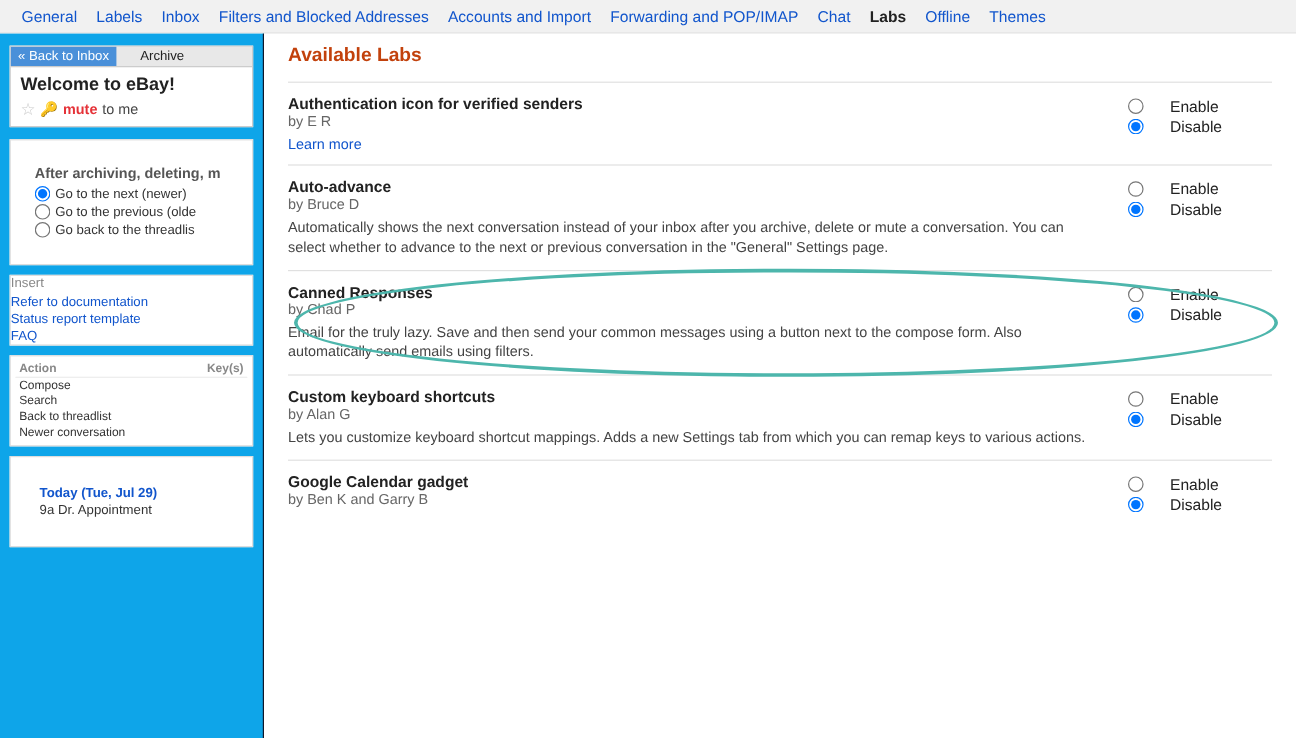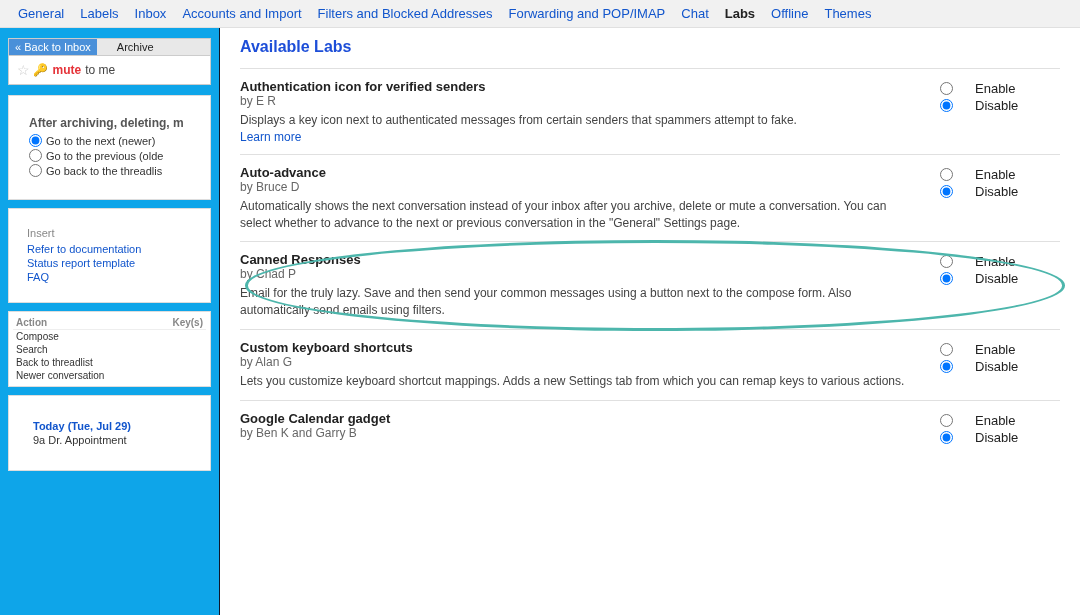--- a/index.html
+++ b/index.html
@@ -127,21 +127,21 @@
       margin: 2px 0;
       font-size: 11px;
       color: #333;
     }
     .radio-option input { margin: 0; }
 
     
     .insert-preview {
       border: 1px solid #ddd;
       margin: 4px 8px;
-      padding: 18px;
+      padding: 0;
       background: #fff;
       font-size: 11px;
     }
     .insert-label {
       color: #888;
       font-size: 11px;
       margin-bottom: 3px;
     }
     .insert-item {
       color: #1155cc;
@@ -201,21 +201,21 @@
     
     .content {
       flex: 1;
       overflow-y: auto;
       padding: 10px 20px;
     }
 
     .page-title {
       font-size: 16px;
       font-weight: bold;
-      color: #1d4ed8;
+      color: #c2410c;
       margin-bottom: 12px;
     }
 
     .labs-list {
       width: 100%;
     }
 
     .lab-row {
       display: flex;
       border-top: 1px solid #e0e0e0;
@@ -271,39 +271,40 @@
     }
     .radio-label input { margin: 0; cursor: pointer; }
   </style>
 </head>
 <body>
 
 <div class="top-nav">
   <a class="nav-item">General</a>
   <a class="nav-item">Labels</a>
   <a class="nav-item">Inbox</a>
+  <a class="nav-item">Filters and Blocked Addresses</a>
   <a class="nav-item">Accounts and Import</a>
-  <a class="nav-item">Filters and Blocked Addresses</a>
   <a class="nav-item">Forwarding and POP/IMAP</a>
   <a class="nav-item">Chat</a>
   <a class="nav-item active">Labs</a>
   <a class="nav-item">Offline</a>
   <a class="nav-item">Themes</a>
 </div>
 
 <div class="main">
 
   <div class="sidebar">
 
     <div class="email-preview">
       <div class="email-preview-header">
         <button class="ep-back">« Back to Inbox</button>
         <span class="ep-archive">Archive</span>
       </div>
       <div class="email-preview-body">
+        <div class="email-preview-title">Welcome to eBay!</div>
         <div class="email-from">
           <span class="star-icon">☆</span>
           <span class="key-icon">🔑</span>
           <span class="ebay-logo">mute</span>
           <span>to me</span>
         </div>
       </div>
     </div>
 
     <div class="autoadvance-preview">
@@ -368,21 +369,20 @@
 
   <div class="content">
     <div class="page-title">Available Labs</div>
 
     <div class="labs-list">
 
       <div class="lab-row">
         <div class="lab-info">
           <div class="lab-name">Authentication icon for verified senders</div>
           <div class="lab-author">by E R</div>
-          <div class="lab-desc">Displays a key icon next to authenticated messages from certain senders that spammers attempt to fake.</div>
           <a class="lab-link">Learn more</a>
         </div>
         <div class="lab-controls">
           <label class="radio-label">
             <input type="radio" name="lab-auth-icon" value="enable" style="">
             <span>Enable</span>
           </label>
           <label class="radio-label">
             <input type="radio" name="lab-auth-icon" value="disable" checked="" style="">
             <span>Disable</span>

